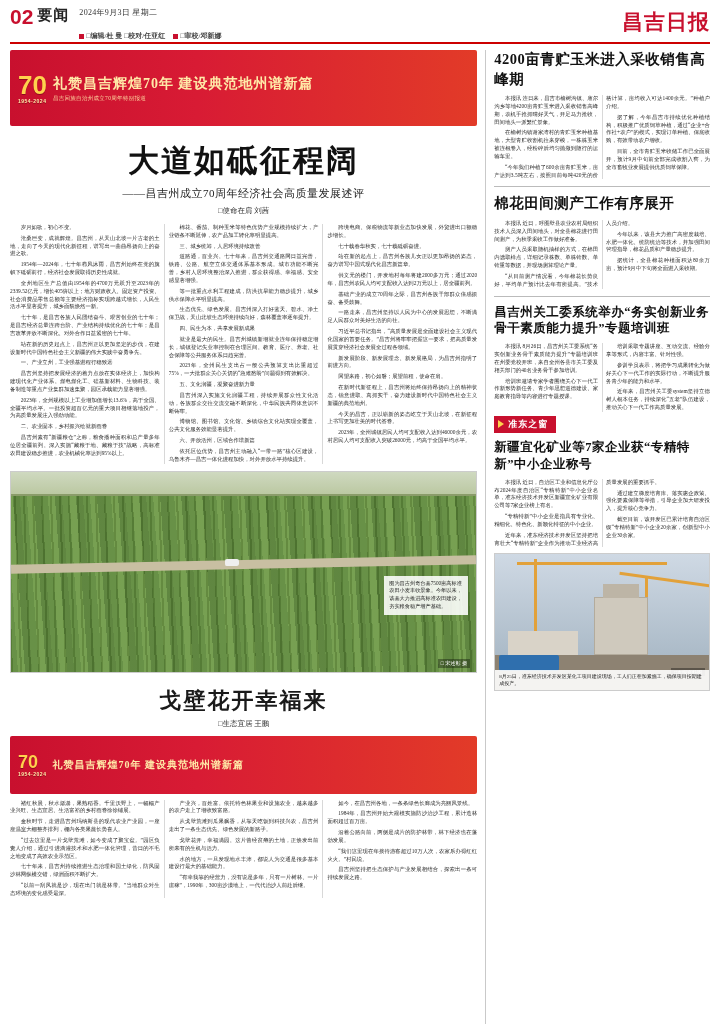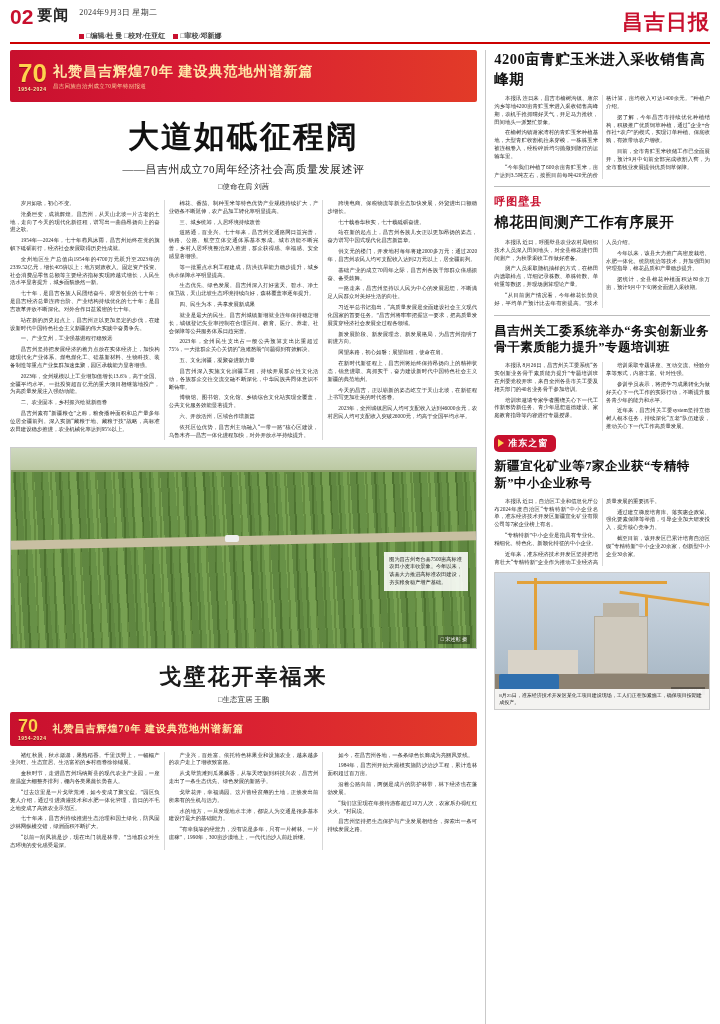--- a/index.html
+++ b/index.html
@@ -24,21 +24,21 @@
   .sq{width:5px;height:5px;background:#c8102e;display:inline-block;}
   .mh-logo{font-family:Liberation Sans, sans-serif;font-size:21px;font-weight:700;color:#c8102e;letter-spacing:1px;white-space:nowrap;padding-top:2px;}
 
   
   .body{display:flex;gap:8px;margin-top:6px;height:975px;}
   .left{width:472px;position:relative;}
   .right{width:218px;position:relative;}
   .vrule{width:1px;background:#c9c9c9;}
 
   
-  .banner{height:52px;background:linear-gradient(90deg,#c8102e 0%,#d81b34 40%,#e23b28 100%);border-radius:2px;display:flex;align-items:center;padding:0 8px;color:#fff;position:relative;overflow:hidden;}
+  .banner{height:52px;background:linear-gradient(90deg,#c8102e 0%,#d81b34 40%,#e23b28 100%);border-radius:2px;display:flex;align-items:center;padding:12px 8px;color:#fff;position:relative;overflow:hidden;}
   .banner .b70{font-family:"Liberation Sans",sans-serif;font-size:26px;font-weight:700;color:#ffd24d;line-height:1;margin-right:6px;text-shadow:0 1px 0 #8f0b1e;}
   .banner .b70 small{display:block;font-size:5px;letter-spacing:.5px;color:#ffe9a8;margin-top:1px;}
   .banner .btext{font-size:14px;font-weight:700;color:#ffe9a8;letter-spacing:1px;text-align:right;}
   .banner .bsub{font-size:5.5px;color:#ffd9a0;letter-spacing:.3px;margin-top:2px;}
 
   .headline{text-align:center;font-size:31px;font-weight:700;letter-spacing:2px;margin:14px 0 4px;color:#111;}
   .subhead{text-align:center;font-size:11px;color:#222;letter-spacing:.5px;}
   .byline{text-align:center;font-size:7.5px;color:#333;margin:5px 0 8px;}
 
   .cols3{column-count:3;column-gap:9px;column-rule:1px solid #d8d8d8;font-size:5.4px;line-height:1.45;text-align:justify;color:#2a2a2a;}
@@ -64,21 +64,21 @@
   .banner2 .btext{font-size:10px;}
 
   
   .sechead{font-size:11px;font-weight:700;color:#c8102e;letter-spacing:1px;margin:0 0 4px;}
   .rtitle{font-size:14.5px;font-weight:700;line-height:1.35;letter-spacing:.5px;margin:0 0 6px;color:#111;}
   .rtitle.sm{font-size:12.5px;}
   .cols2{column-count:2;column-gap:8px;column-rule:1px solid #d8d8d8;font-size:5.4px;line-height:1.45;text-align:justify;color:#2a2a2a;}
   .cols2 p{margin:0 0 3px;text-indent:2em;}
   .hr{border:0;border-top:1px solid #bbb;margin:7px 0;}
 
-  .tagpill{display:inline-flex;align-items:center;gap:4px;background:#c8102e;color:#fff;font-size:9px;font-weight:700;padding:2px 8px 2px 4px;border-radius:5px;letter-spacing:1px;margin:4px 0 6px;}
+  .tagpill{display:inline-flex;align-items:center;gap:4px;background:#c8102e;color:#fff;font-size:9px;font-weight:700;padding:2px 8px 2px 4px;border-radius:0;letter-spacing:1px;margin:4px 0 6px;}
   .tagpill .tri{width:0;height:0;border-left:6px solid #ffd24d;border-top:4px solid transparent;border-bottom:4px solid transparent;}
 
   .photo2{margin-top:6px;position:relative;height:136px;border:1px solid #ccc;overflow:hidden;background:#b9c6d2;}
   .p2-sky{position:absolute;inset:0;background:linear-gradient(#cfd9e4,#9fb0be);}
   .p2-ground{position:absolute;left:0;right:0;bottom:0;height:26%;background:#8d8272;}
   .p2-tower{position:absolute;left:46%;bottom:26%;width:52px;height:56px;background:#cfc9bd;border:1px solid #b3ab9c;}
   .p2-tower:after{content:"";position:absolute;left:8px;top:-14px;width:36px;height:14px;background:#bdb5a6;}
   .p2-crane{position:absolute;left:18%;bottom:26%;width:3px;height:96px;background:#e2a13a;}
   .p2-crane2{position:absolute;left:10%;top:8px;width:150px;height:3px;background:#e2a13a;}
   .p2-crane3{position:absolute;left:70%;bottom:26%;width:3px;height:78px;background:#e2a13a;}
@@ -221,21 +221,20 @@
       <div class="cols2" id="r1">
           <p>本报讯 连日来，昌吉市榆树沟镇、庙尔沟乡等地4200亩青贮玉米进入采收销售高峰期，农机手抢抓晴好天气，开足马力抢收，田间地头一派繁忙景象。</p>
           <p>在榆树沟镇谢家湾村的青贮玉米种植基地，大型青贮收割机往来穿梭，一株株玉米被连根卷入，经粉碎后均匀抛撒到随行的运输车里。</p>
           <p>“今年我们种植了600余亩青贮玉米，亩产达到3.5吨左右，按照目前每吨420元的价格计算，亩均收入可达1400余元。”种植户介绍。</p>
           <p>据了解，今年昌吉市持续优化种植结构，积极推广优质饲草种植，通过“企业+合作社+农户”的模式，实现订单种植、保底收购，有效带动农户增收。</p>
           <p>目前，全市青贮玉米收储工作已全面展开，预计9月中旬前全部完成收割入窖，为全市畜牧业发展提供优质饲草保障。</p>
         </div>
 
       <hr class="hr">
 
-      <div class="sechead">呼图壁县</div>
       <div class="rtitle">棉花田间测产工作有序展开</div>
       <div class="cols2" id="r2">
           <p>本报讯 近日，呼图壁县农业农村局组织技术人员深入田间地头，对全县棉花进行田间测产，为秋季采收工作做好准备。</p>
           <p>测产人员采取随机抽样的方式，在棉田内选取样点，详细记录株数、单株铃数、单铃重等数据，并现场测算理论产量。</p>
           <p>“从目前测产情况看，今年棉花长势良好，平均单产预计比去年有所提高。”技术人员介绍。</p>
           <p>今年以来，该县大力推广高密度栽培、水肥一体化、统防统治等技术，并加强田间管理指导，棉花品质和产量稳步提升。</p>
           <p>据统计，全县棉花种植面积达80余万亩，预计9月中下旬将全面进入采收期。</p>
         </div>
 
       <hr class="hr">

